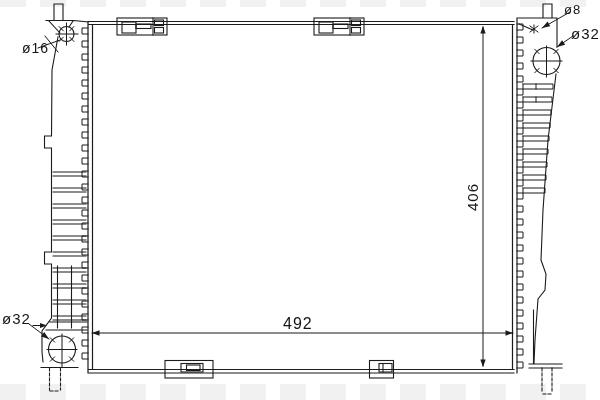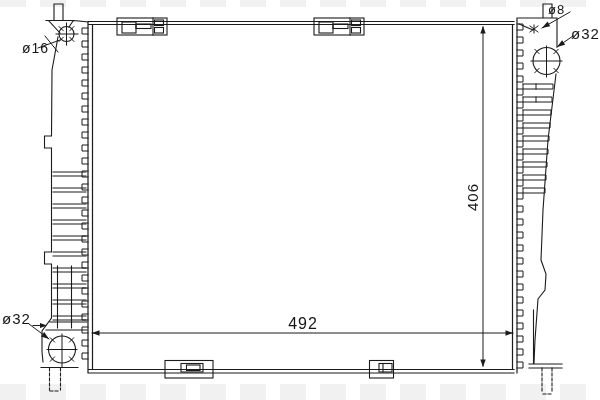--- a/index.html
+++ b/index.html
@@ -12,24 +12,24 @@
     background:repeating-linear-gradient(90deg,#f1f1f1 0 26px,#ffffff 26px 40px);
   }
   .wm-top{top:0;height:7px;}
   .wm-bottom{top:384px;height:16px;}
   svg{position:absolute;left:0;top:0;}
   .dim-label{
     position:absolute;color:#151515;letter-spacing:1px;
     font-family:"Liberation Sans", sans-serif;white-space:nowrap;
   }
   .lbl-d16{left:22px;top:40px;font-size:14px;}
-  .lbl-d8{left:548px;top:2px;font-size:13px;}
+  .lbl-d8{left:564px;top:2px;font-size:13px;}
   .lbl-d32r{left:571px;top:25px;font-size:15px;}
   .lbl-d32l{left:2px;top:310px;font-size:15px;}
-  .lbl-492{left:283px;top:315px;font-size:16px;width:40px;text-align:center;}
+  .lbl-492{left:283px;top:315px;font-size:16px;width:40px;}
   .lbl-406{
     left:453px;top:188px;width:40px;height:18px;font-size:15px;text-align:center;
     transform:rotate(-90deg);transform-origin:center center;
   }
 </style>
 </head>
 <body>
 
 <div class="stage">
 

